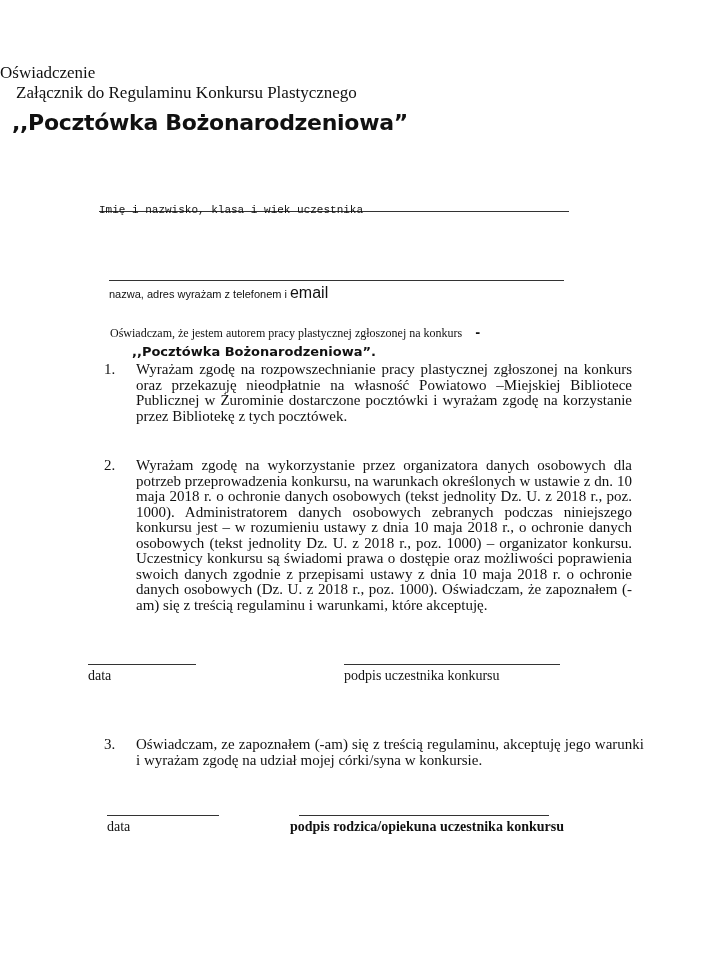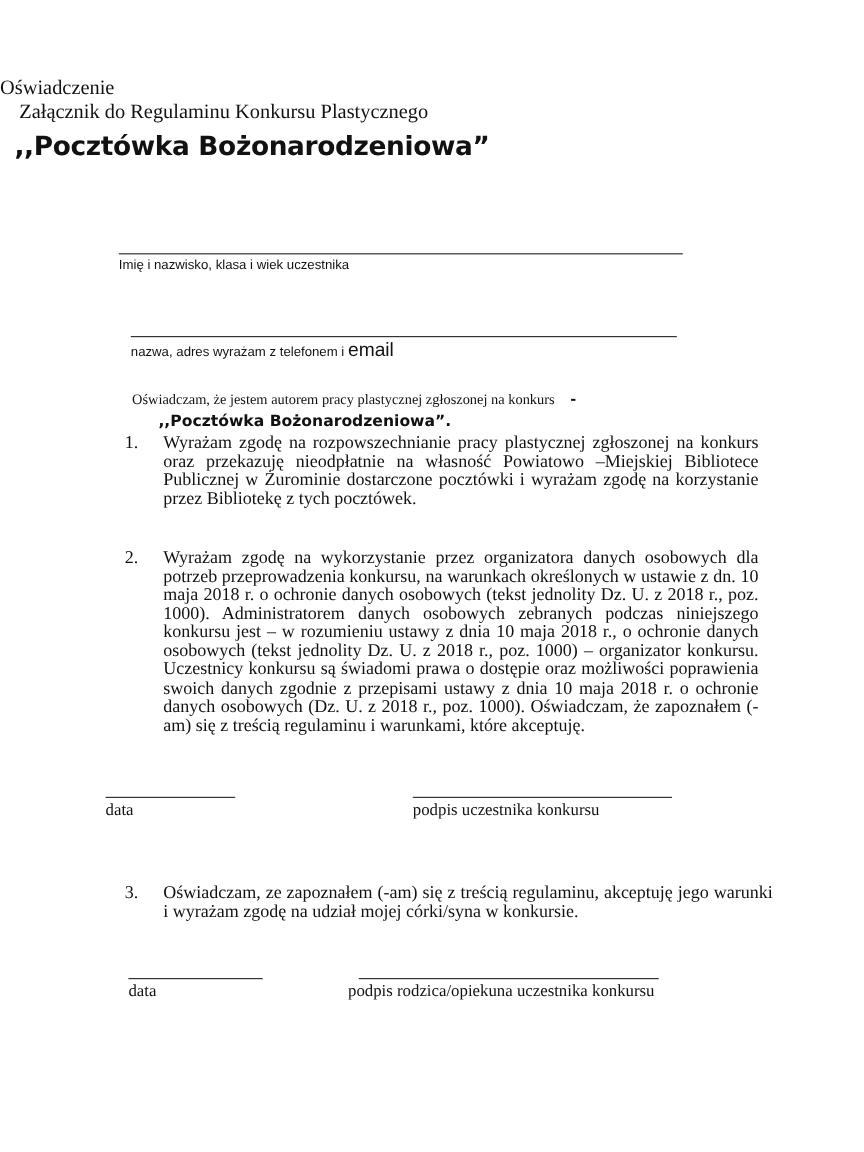--- a/index.html
+++ b/index.html
@@ -19,21 +19,21 @@
     .sig-label { font-size: 14px; font-family: "Liberation Serif", serif; }
   </style>
 </head>
 <body>
 
 <div class="abs center serif h1" style="left:0; width:720px; top:63px;">Oświadczenie</div>
 <div class="abs center serif h1" style="left:16px; width:720px; top:83px;">Załącznik do Regulaminu Konkursu Plastycznego</div>
 <div class="abs center title-big" style="left:12px; width:720px; top:110px;">,,Pocztówka Bożonarodzeniowa”</div>
 
 <div class="line" style="left:99px; width:470px; top:211px;"></div>
-<div class="abs center caption" style="left:99px; width:470px; top:215px;">Imię i nazwisko, klasa i wiek uczestnika</div>
+<div class="abs center caption" style="left:99px; width:470px; top:204px;font-family:Liberation Mono, monospace;">Imię i nazwisko, klasa i wiek uczestnika</div>
 
 <div class="line" style="left:109px; width:455px; top:280px;"></div>
 <div class="abs center caption" style="left:109px; width:455px; top:284px;">
   <span>nazwa, adres wyrażam z telefonem i </span><span style="font-size:16px;">email</span>
 </div>
 
 <div class="abs serif" style="left:110px; top:326px; font-size:12px;">
   <span>Oświadczam, że jestem autorem pracy plastycznej zgłoszonej na konkurs</span>
   <span style="margin-left:10px; font-weight:bold; font-family:'DejaVu Sans', sans-serif;">-</span>
 </div>
@@ -55,13 +55,13 @@
 <div class="abs center sig-label" style="left:344px; width:216px; top:668px;">podpis uczestnika konkursu</div>
 
 <div class="item body" style="left:104px; top:737px; width:540px;">
   <span class="num">3.</span>
   <div class="txt">Oświadczam, ze zapoznałem (-am) się z treścią regulaminu, akceptuję jego warunki i wyrażam zgodę na udział mojej córki/syna w konkursie.</div>
 </div>
 
 <div class="line" style="left:107px; width:112px; top:815px;"></div>
 <div class="abs center sig-label" style="left:107px; width:112px; top:819px;">data</div>
 <div class="line" style="left:299px; width:250px; top:815px;"></div>
-<div class="abs center sig-label" style="left:290px; width:290px; top:819px;">podpis rodzica/opiekuna uczestnika konkursu</div>
+<div class="abs center sig-label" style="left:290px; width:290px; top:819px;font-weight:bold;">podpis rodzica/opiekuna uczestnika konkursu</div>
 
 </body></html>

